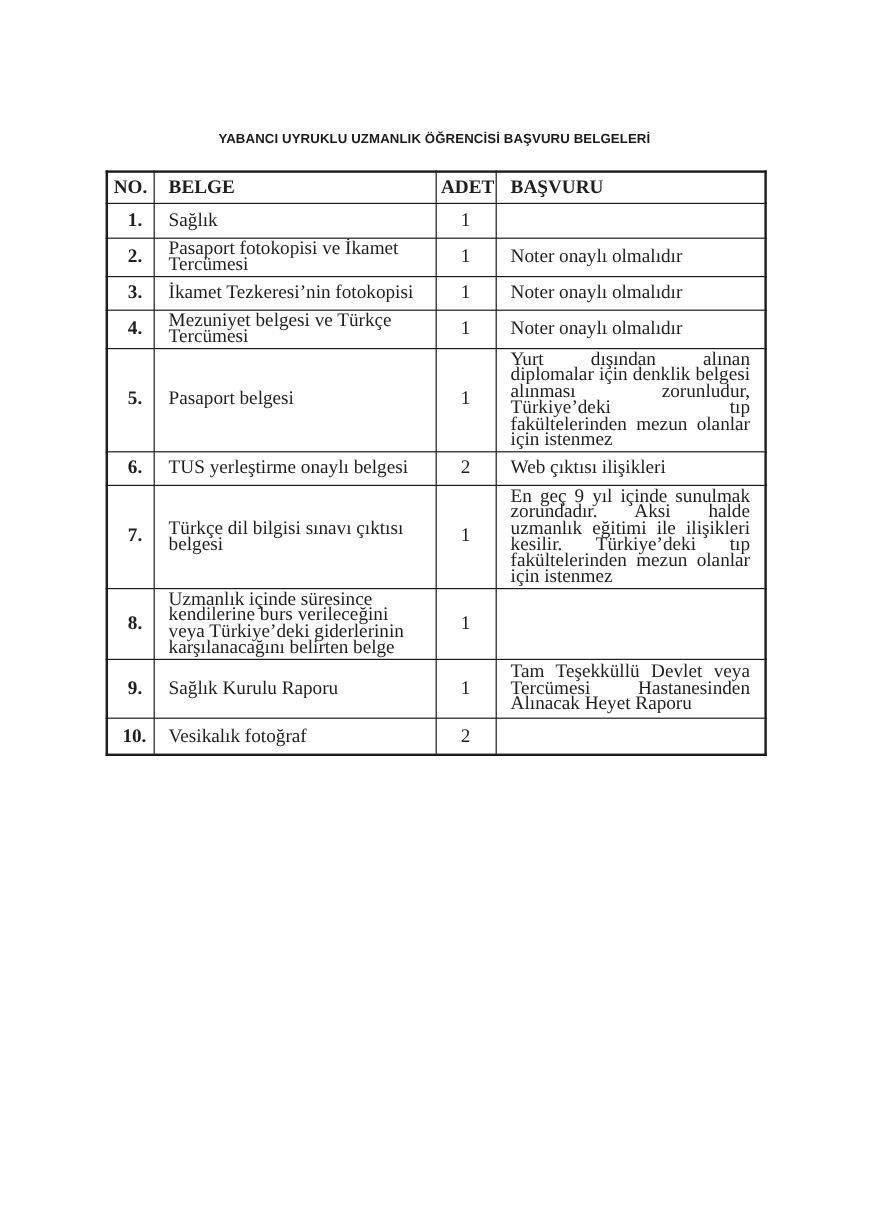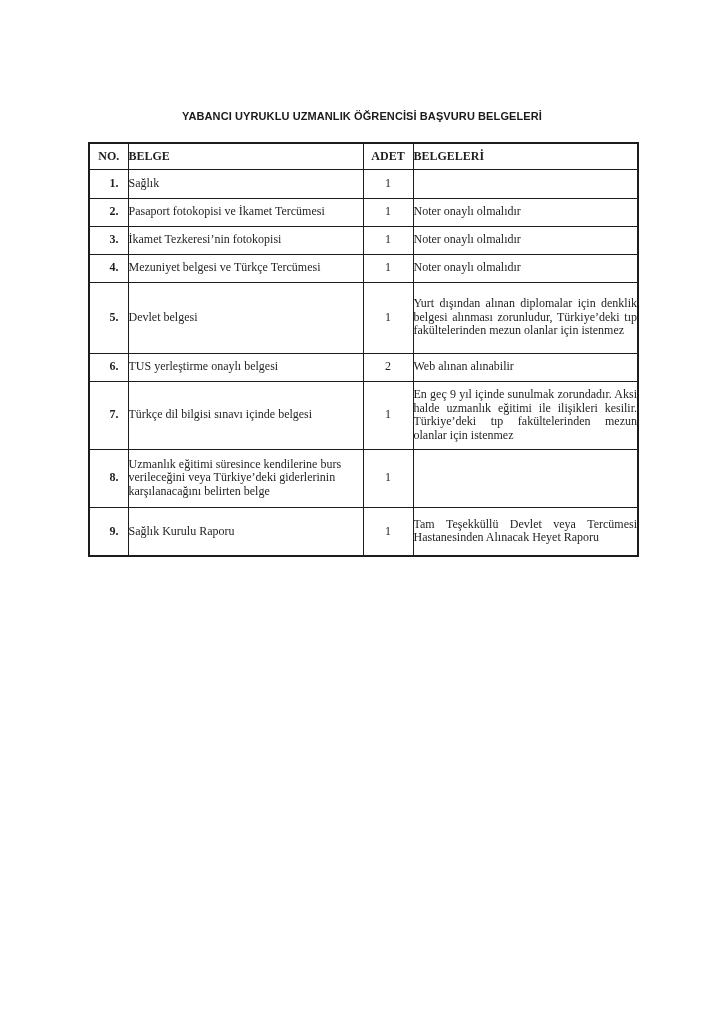--- a/index.html
+++ b/index.html
@@ -30,28 +30,28 @@
     letter-spacing: 0.1px;
     color: #1a1a1a;
   }
   table.doc-table {
     position: absolute;
     left: 88px;
     top: 142px;
     width: 549px;
     border-collapse: collapse;
     table-layout: fixed;
-    font-size: 12px;
+    font-size: 16px;
     line-height: 13.5px;
     border: 2px solid #1c1c1c;
   }
   .doc-table th,
   .doc-table td {
     border: 1px solid #1c1c1c;
-    padding: 2px 0;
+    padding: 2px 12px;
     vertical-align: middle;
     overflow: hidden;
   }
   .doc-table th {
     font-weight: bold;
     text-align: left;
     white-space: nowrap;
   }
   th.c-no, th.c-adet { text-align: center; padding: 2px 4px; }
   td.c-no {
@@ -86,21 +86,21 @@
       <col style="width:39px">
       <col style="width:235px">
       <col style="width:50px">
       <col style="width:225px">
     </colgroup>
     <thead>
       <tr class="hrow">
         <th class="c-no">NO.</th>
         <th class="c-belge">BELGE</th>
         <th class="c-adet">ADET</th>
-        <th class="c-aciklama">BELGELERİ</th>
+        <th class="c-aciklama">BAŞVURU</th>
       </tr>
     </thead>
     <tbody>
       <tr class="r1">
         <td class="c-no">1.</td>
         <td class="c-belge">Sağlık</td>
         <td class="c-adet">1</td>
         <td class="c-aciklama"></td>
       </tr>
       <tr class="r2">
@@ -116,44 +116,50 @@
         <td class="c-aciklama">Noter onaylı olmalıdır</td>
       </tr>
       <tr class="r4">
         <td class="c-no">4.</td>
         <td class="c-belge">Mezuniyet belgesi ve Türkçe Tercümesi</td>
         <td class="c-adet">1</td>
         <td class="c-aciklama">Noter onaylı olmalıdır</td>
       </tr>
       <tr class="r5">
         <td class="c-no">5.</td>
-        <td class="c-belge">Devlet belgesi</td>
+        <td class="c-belge">Pasaport belgesi</td>
         <td class="c-adet">1</td>
         <td class="c-aciklama">Yurt dışından alınan diplomalar için denklik belgesi alınması zorunludur, Türkiye’deki tıp fakültelerinden mezun olanlar için istenmez</td>
       </tr>
       <tr class="r6">
         <td class="c-no">6.</td>
         <td class="c-belge">TUS yerleştirme onaylı belgesi</td>
         <td class="c-adet">2</td>
-        <td class="c-aciklama">Web alınan alınabilir</td>
+        <td class="c-aciklama">Web çıktısı ilişikleri</td>
       </tr>
       <tr class="r7">
         <td class="c-no">7.</td>
-        <td class="c-belge">Türkçe dil bilgisi sınavı içinde belgesi</td>
+        <td class="c-belge">Türkçe dil bilgisi sınavı çıktısı belgesi</td>
         <td class="c-adet">1</td>
         <td class="c-aciklama">En geç 9 yıl içinde sunulmak zorundadır. Aksi halde uzmanlık eğitimi ile ilişikleri kesilir. Türkiye’deki tıp fakültelerinden mezun olanlar için istenmez</td>
       </tr>
       <tr class="r8">
         <td class="c-no">8.</td>
-        <td class="c-belge">Uzmanlık eğitimi süresince kendilerine burs verileceğini veya Türkiye’deki giderlerinin karşılanacağını belirten belge</td>
+        <td class="c-belge">Uzmanlık içinde süresince kendilerine burs verileceğini veya Türkiye’deki giderlerinin karşılanacağını belirten belge</td>
         <td class="c-adet">1</td>
         <td class="c-aciklama"></td>
       </tr>
       <tr class="r9">
         <td class="c-no">9.</td>
         <td class="c-belge">Sağlık Kurulu Raporu</td>
         <td class="c-adet">1</td>
         <td class="c-aciklama">Tam Teşekküllü Devlet veya Tercümesi Hastanesinden Alınacak Heyet Raporu</td>
       </tr>
+      <tr class="r10">
+        <td class="c-no">10.</td>
+        <td class="c-belge">Vesikalık fotoğraf</td>
+        <td class="c-adet">2</td>
+        <td class="c-aciklama"></td>
+      </tr>
     </tbody>
   </table>
 
 </div>
 
 </body></html>

